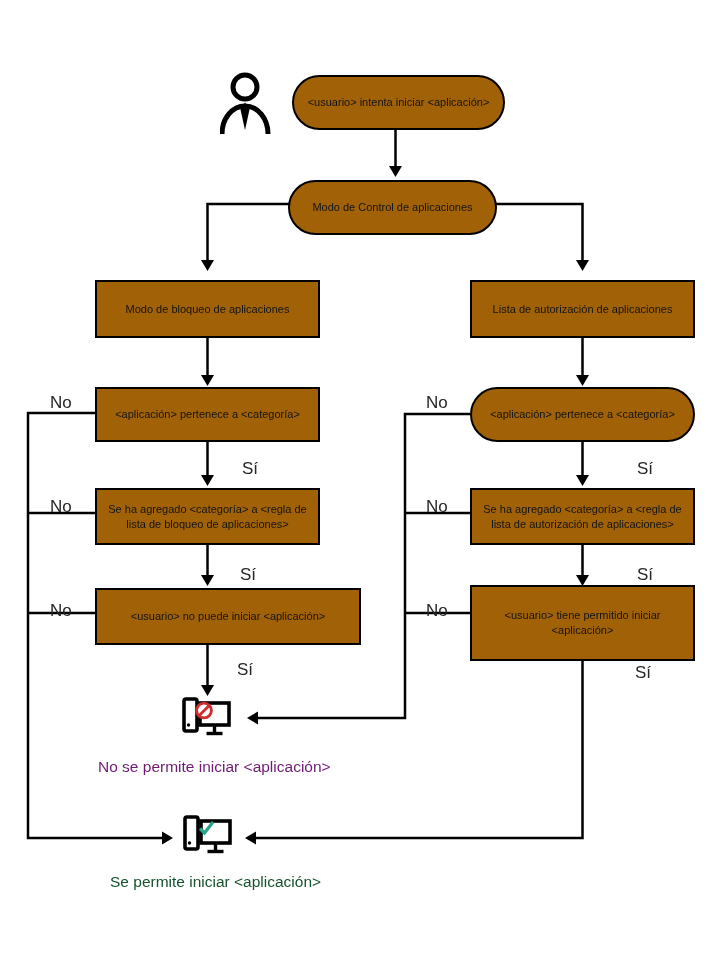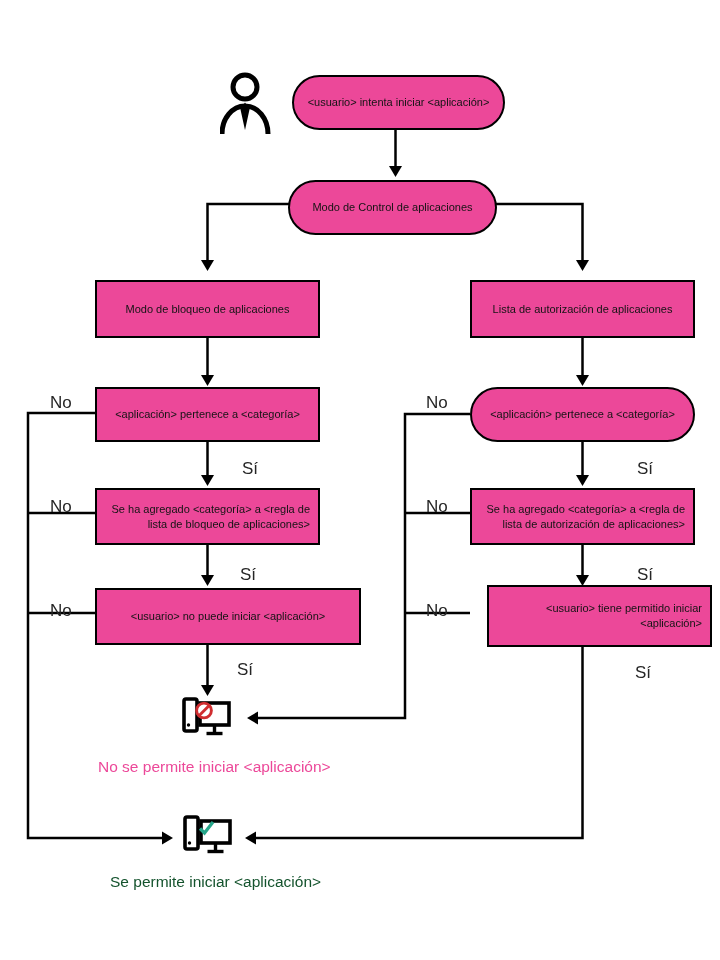--- a/index.html
+++ b/index.html
@@ -1,25 +1,25 @@
 <!DOCTYPE html>
 <html><head>
 <meta charset="utf-8">
 <style>
   html,body{margin:0;padding:0;background:#fff;}
   #canvas{position:relative;width:720px;height:960px;background:#ffffff;overflow:hidden;
           font-family:"Liberation Sans",sans-serif;}
   #wires{position:absolute;left:0;top:0;width:720px;height:960px;}
   .node{position:absolute;display:flex;align-items:center;justify-content:center;
-        text-align:right;border:2.5px solid #000;background:#ec4899;color:#141414;
+        text-align:center;border:2.5px solid #000;background:#a16207;color:#141414;
         font-size:11px;line-height:1.35;padding:0 8px;box-sizing:border-box;}
   .pill{border-radius:29px;}
   .lbl{position:absolute;font-size:17px;color:#262626;margin-top:11px;}
   .outcome{position:absolute;font-size:15.5px;}
-  .outcome-blocked{color:#ec4899;}
+  .outcome-blocked{color:#701a75;}
   .outcome-allowed{color:#14532d;}
   .ico{position:absolute;}
 </style>
 </head>
 <body>
 
 <div id="canvas">
 
   <svg id="wires" viewBox="0 0 720 960" xmlns="http://www.w3.org/2000/svg">
     <g fill="none" stroke="#000000" stroke-width="2.5">
@@ -75,21 +75,21 @@
   <div class="node" style="left:95px;top:387px;width:225px;height:55px">&lt;aplicación&gt; pertenece a &lt;categoría&gt;</div>
 
   <div class="node pill" style="left:470px;top:387px;width:225px;height:55px">&lt;aplicación&gt; pertenece a &lt;categoría&gt;</div>
 
   <div class="node" style="left:95px;top:488px;width:225px;height:57px">Se ha agregado &lt;categoría&gt; a &lt;regla de lista de bloqueo de aplicaciones&gt;</div>
 
   <div class="node" style="left:470px;top:488px;width:225px;height:57px">Se ha agregado &lt;categoría&gt; a &lt;regla de lista de autorización de aplicaciones&gt;</div>
 
   <div class="node" style="left:95px;top:588px;width:266px;height:57px">&lt;usuario&gt; no puede iniciar &lt;aplicación&gt;</div>
 
-  <div class="node" style="left:487px;top:585px;width:225px;height:62px">&lt;usuario&gt; tiene permitido iniciar &lt;aplicación&gt;</div>
+  <div class="node" style="left:470px;top:585px;width:225px;height:76px">&lt;usuario&gt; tiene permitido iniciar &lt;aplicación&gt;</div>
 
   <div class="lbl" style="left:50px;top:382px">No</div>
   <div class="lbl" style="left:50px;top:486px">No</div>
   <div class="lbl" style="left:50px;top:590px">No</div>
   <div class="lbl" style="left:426px;top:382px">No</div>
   <div class="lbl" style="left:426px;top:486px">No</div>
   <div class="lbl" style="left:426px;top:590px">No</div>
   <div class="lbl" style="left:242px;top:448px">Sí</div>
   <div class="lbl" style="left:240px;top:554px">Sí</div>
   <div class="lbl" style="left:237px;top:649px">Sí</div>

